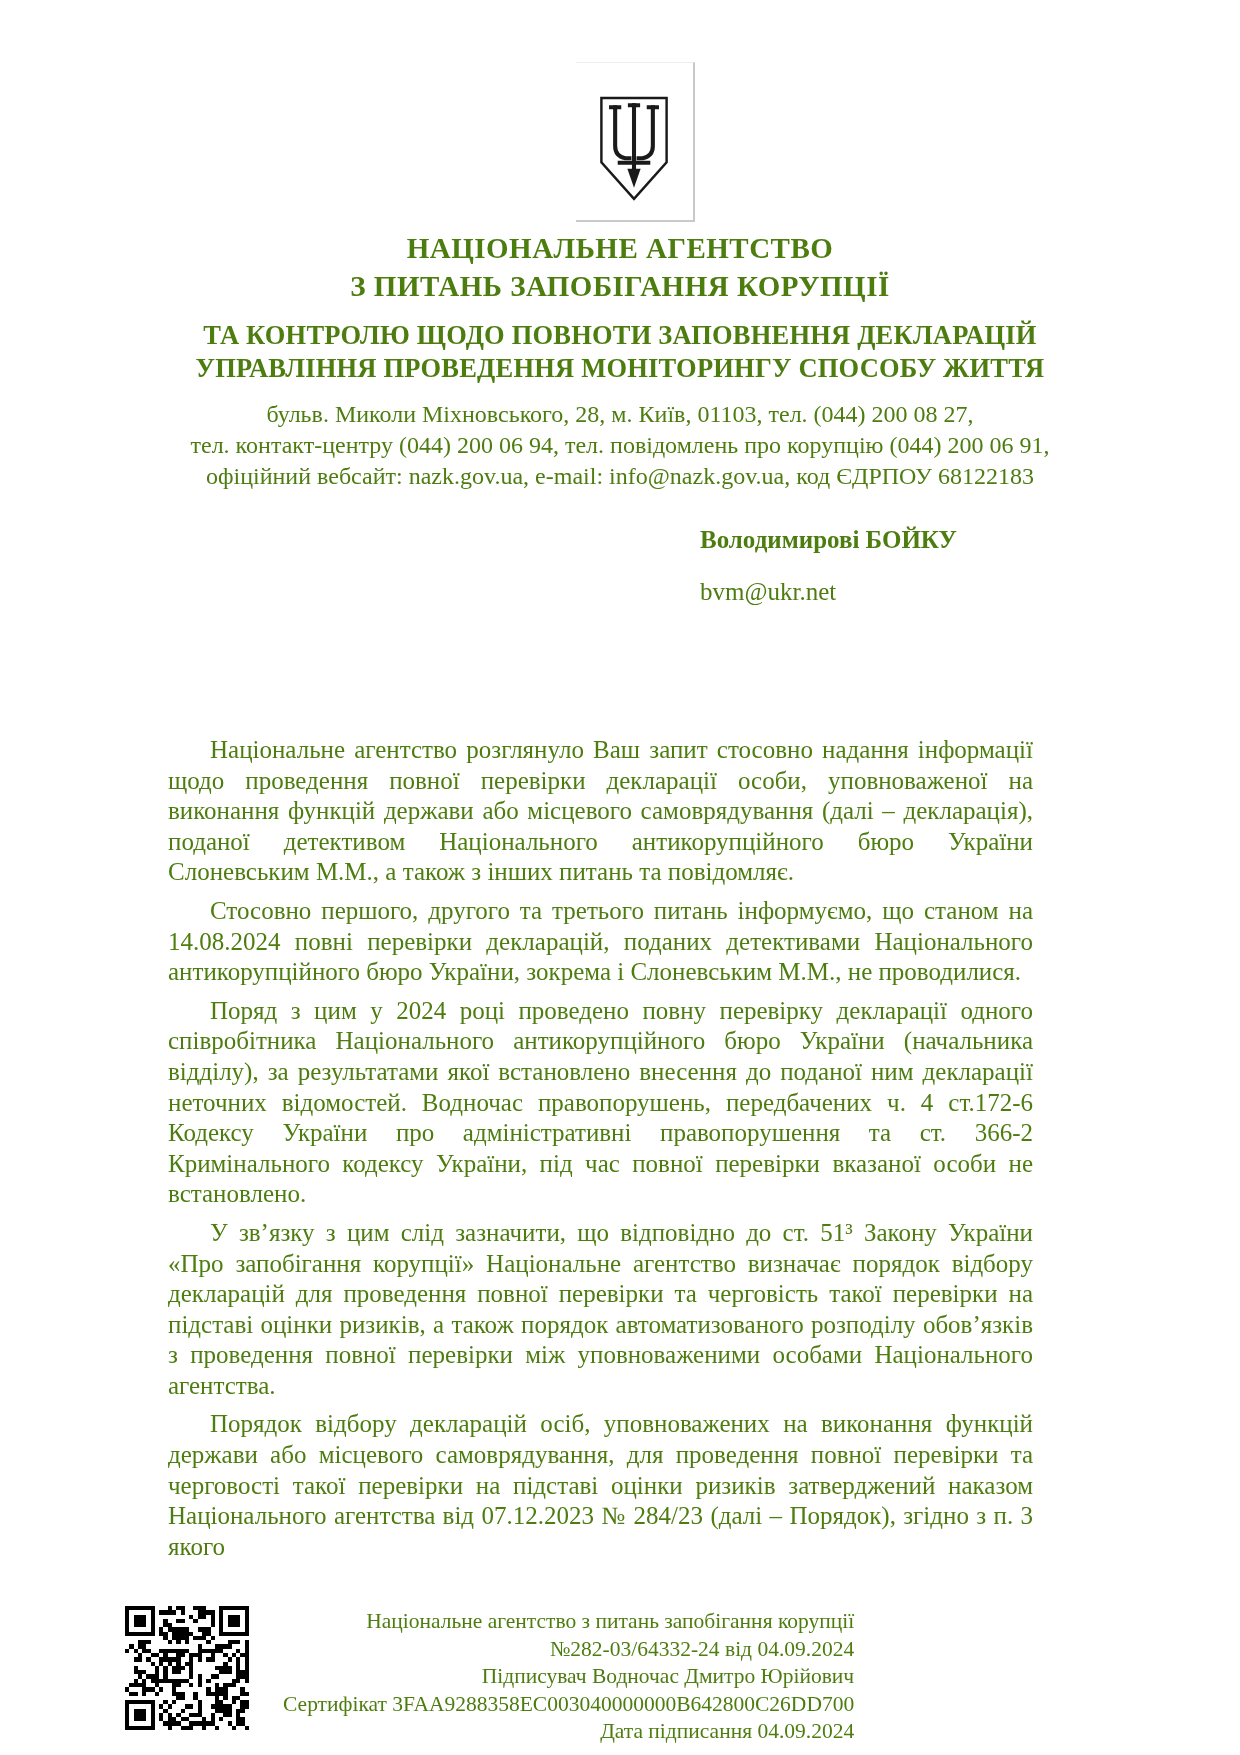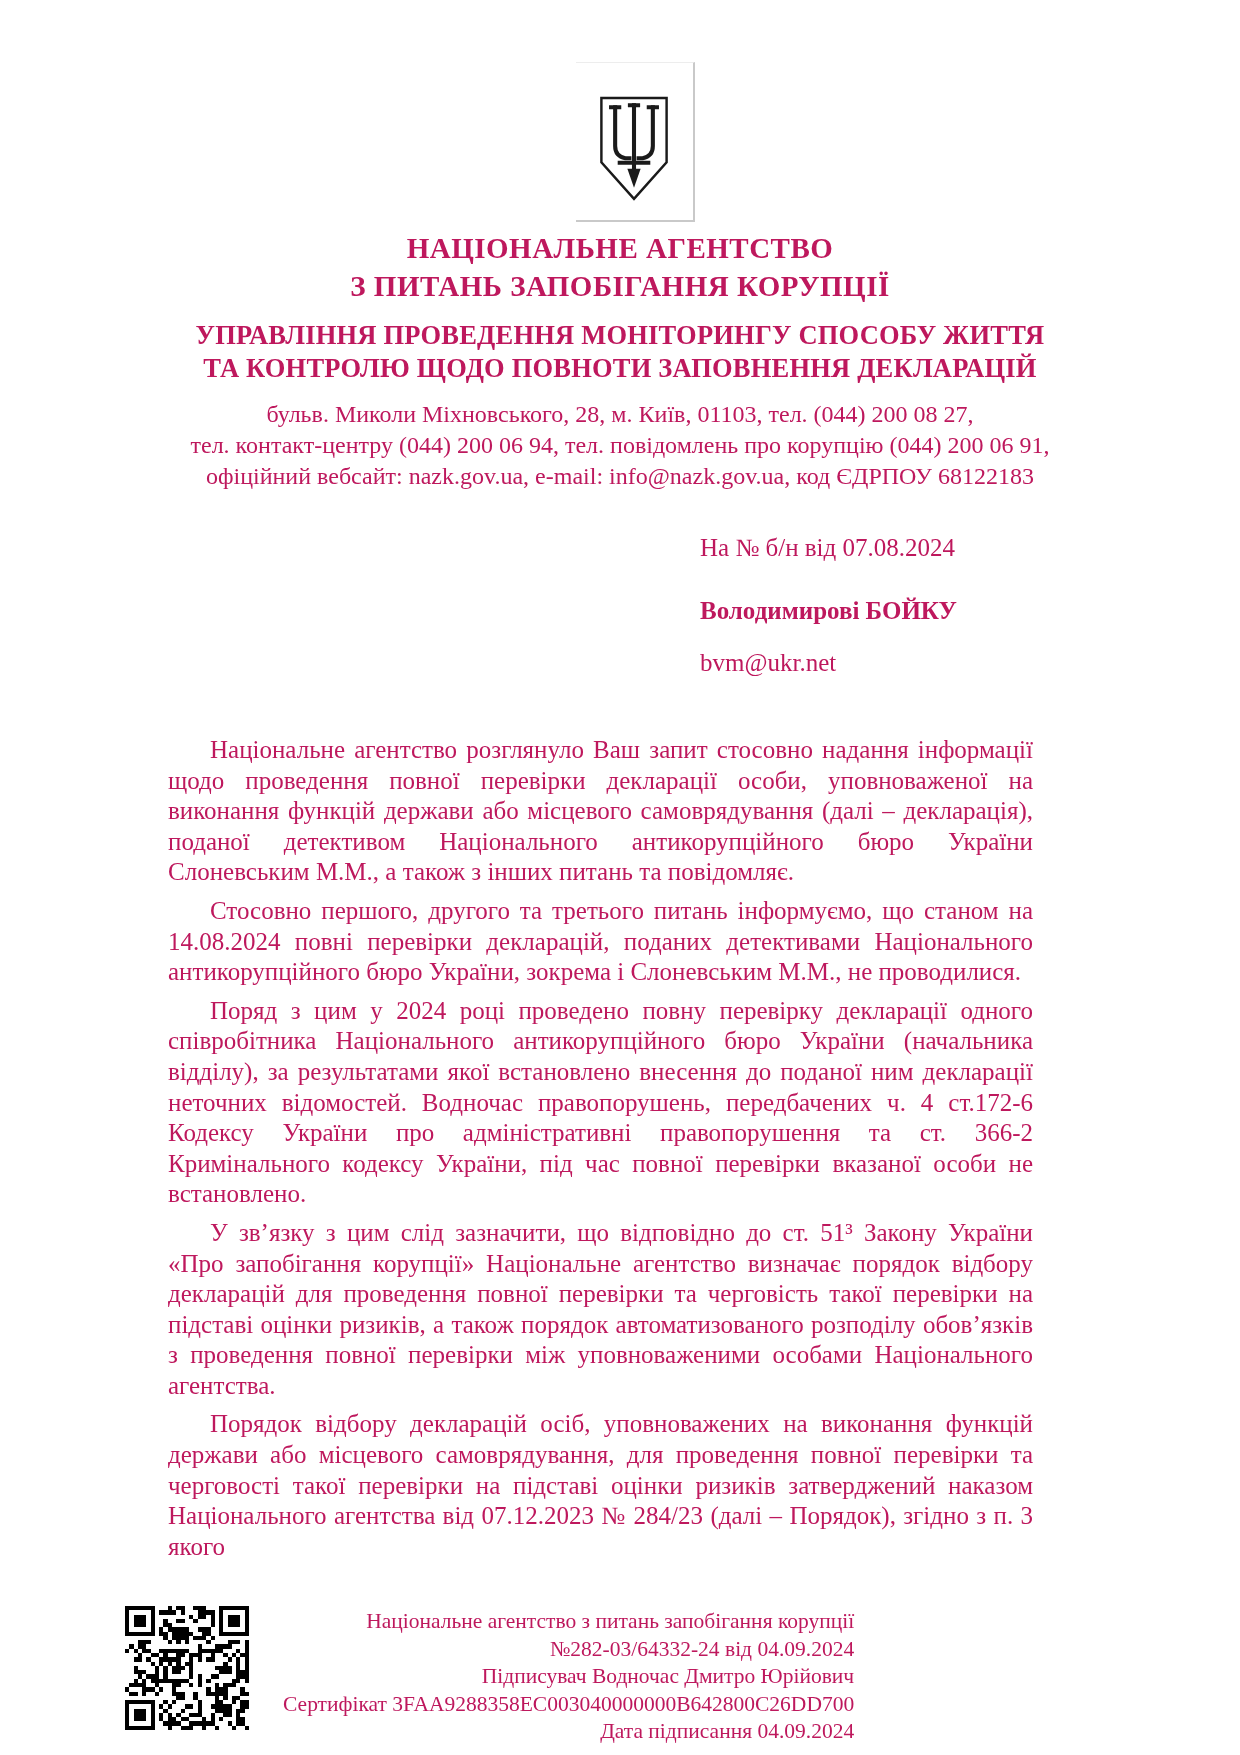--- a/index.html
+++ b/index.html
@@ -1,17 +1,17 @@
 <!DOCTYPE html>
 <html lang="uk"><head>
 <meta charset="utf-8">
 <style>
   html,body{margin:0;padding:0;background:#888;}
   .page{
-    width:1240px;height:1755px;background:#ffffff;color:#be185d;
+    width:1240px;height:1755px;background:#ffffff;color:#4d7c0f;
     margin:0 auto;position:relative;overflow:hidden;
     font-family:"Liberation Serif","DejaVu Serif",serif;
   }
   
   .emblem-box{
     width:119px;height:160px;margin:62px auto 0;transform:translateX(15px);
     border-right:2px solid #c9c9c9;border-bottom:2px solid #c9c9c9;border-top:1px solid #ededed;
     display:flex;justify-content:center;align-items:flex-start;box-sizing:border-box;
     padding-top:32px;
   }
@@ -76,31 +76,30 @@
       </svg>
     </span>
   </div>
 
   <div class="agency-title">
     <div>НАЦІОНАЛЬНЕ АГЕНТСТВО</div>
     <div>З ПИТАНЬ ЗАПОБІГАННЯ КОРУПЦІЇ</div>
   </div>
 
   <div class="dept-title">
+    <div>ТА КОНТРОЛЮ ЩОДО ПОВНОТИ ЗАПОВНЕННЯ ДЕКЛАРАЦІЙ</div>
     <div>УПРАВЛІННЯ ПРОВЕДЕННЯ МОНІТОРИНГУ СПОСОБУ ЖИТТЯ</div>
-    <div>ТА КОНТРОЛЮ ЩОДО ПОВНОТИ ЗАПОВНЕННЯ ДЕКЛАРАЦІЙ</div>
   </div>
 
   <div class="contact-block">
     <div>бульв. Миколи Міхновського, 28, м. Київ, 01103, тел. (044) 200 08 27,</div>
     <div>тел. контакт-центру (044) 200 06 94, тел. повідомлень про корупцію (044) 200 06 91,</div>
     <div>офіційний вебсайт: nazk.gov.ua, e-mail: info@nazk.gov.ua, код ЄДРПОУ 68122183</div>
   </div>
 
-  <div class="ref-block">На № б/н від 07.08.2024</div>
 
   <div class="addressee-name">Володимирові БОЙКУ</div>
   <div class="addressee-email">bvm@ukr.net</div>
 
   <div class="body-text">
     <p>Національне агентство розглянуло Ваш запит стосовно надання інформації щодо проведення повної перевірки декларації особи, уповноваженої на виконання функцій держави або місцевого самоврядування (далі – декларація), поданої детективом Національного антикорупційного бюро України Слоневським М.М., а також з інших питань та повідомляє.</p>
     <p>Стосовно першого, другого та третього питань інформуємо, що станом на 14.08.2024 повні перевірки декларацій, поданих детективами Національного антикорупційного бюро України, зокрема і Слоневським М.М., не проводилися.</p>
     <p>Поряд з цим у 2024 році проведено повну перевірку декларації одного співробітника Національного антикорупційного бюро України (начальника відділу), за результатами якої встановлено внесення до поданої ним декларації неточних відомостей. Водночас правопорушень, передбачених ч. 4 ст.172-6 Кодексу України про адміністративні правопорушення та ст. 366-2 Кримінального кодексу України, під час повної перевірки вказаної особи не встановлено.</p>
     <p>У зв’язку з цим слід зазначити, що відповідно до ст. 51³ Закону України «Про запобігання корупції» Національне агентство визначає порядок відбору декларацій для проведення повної перевірки та черговість такої перевірки на підставі оцінки ризиків, а також порядок автоматизованого розподілу обов’язків з проведення повної перевірки між уповноваженими особами Національного агентства.</p>
     <p>Порядок відбору декларацій осіб, уповноважених на виконання функцій держави або місцевого самоврядування, для проведення повної перевірки та черговості такої перевірки на підставі оцінки ризиків затверджений наказом Національного агентства від 07.12.2023 № 284/23 (далі – Порядок), згідно з п. 3 якого</p>

